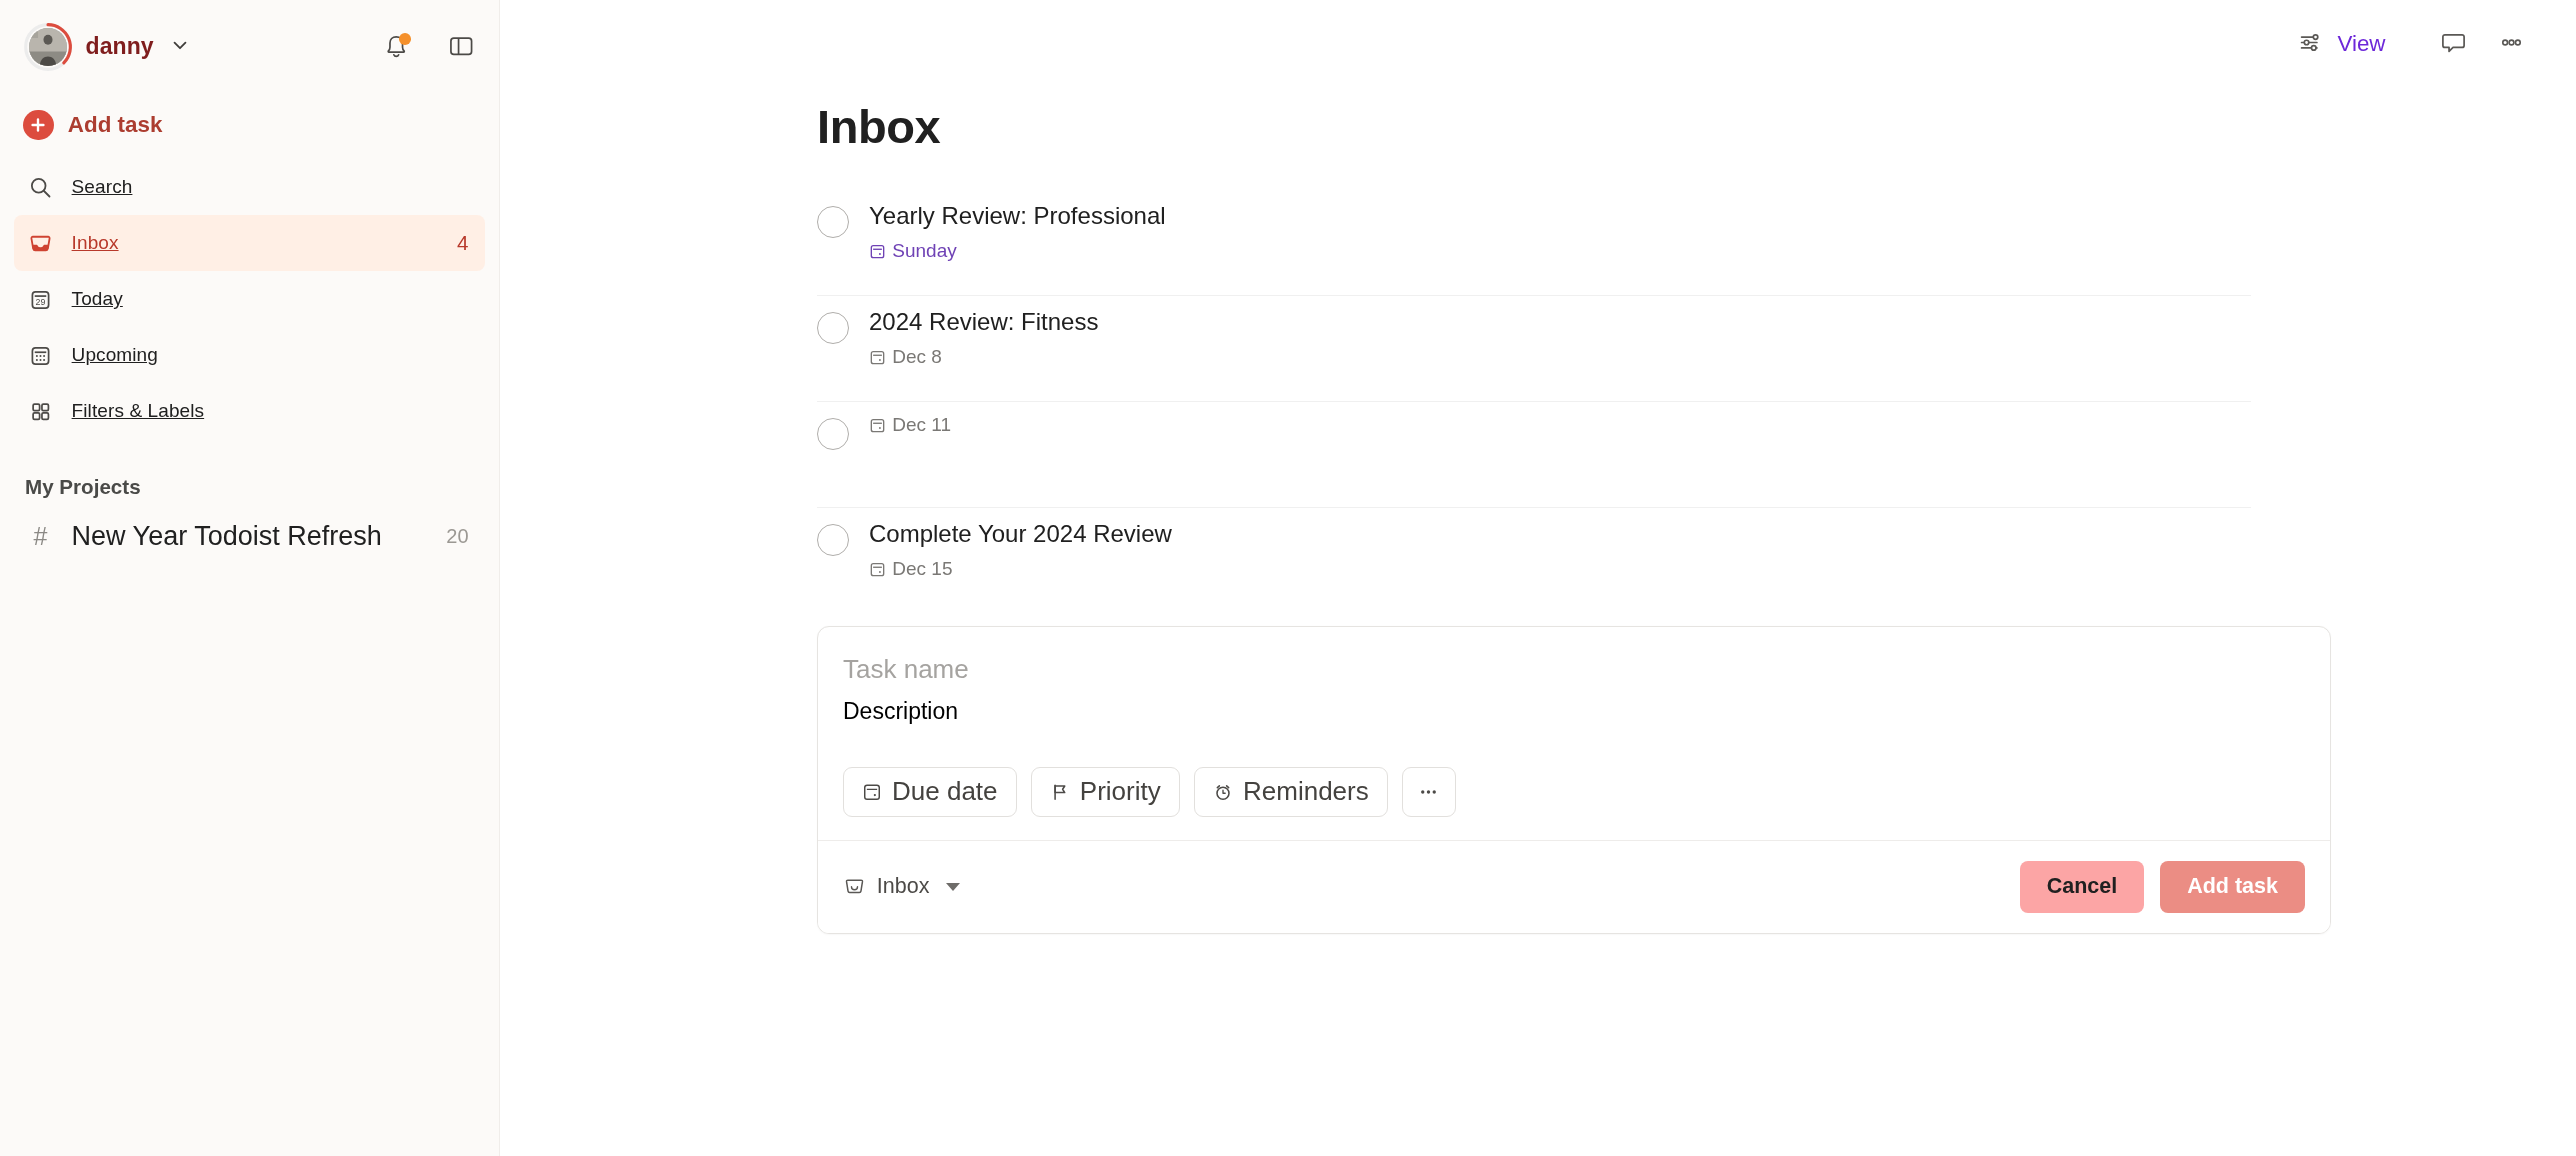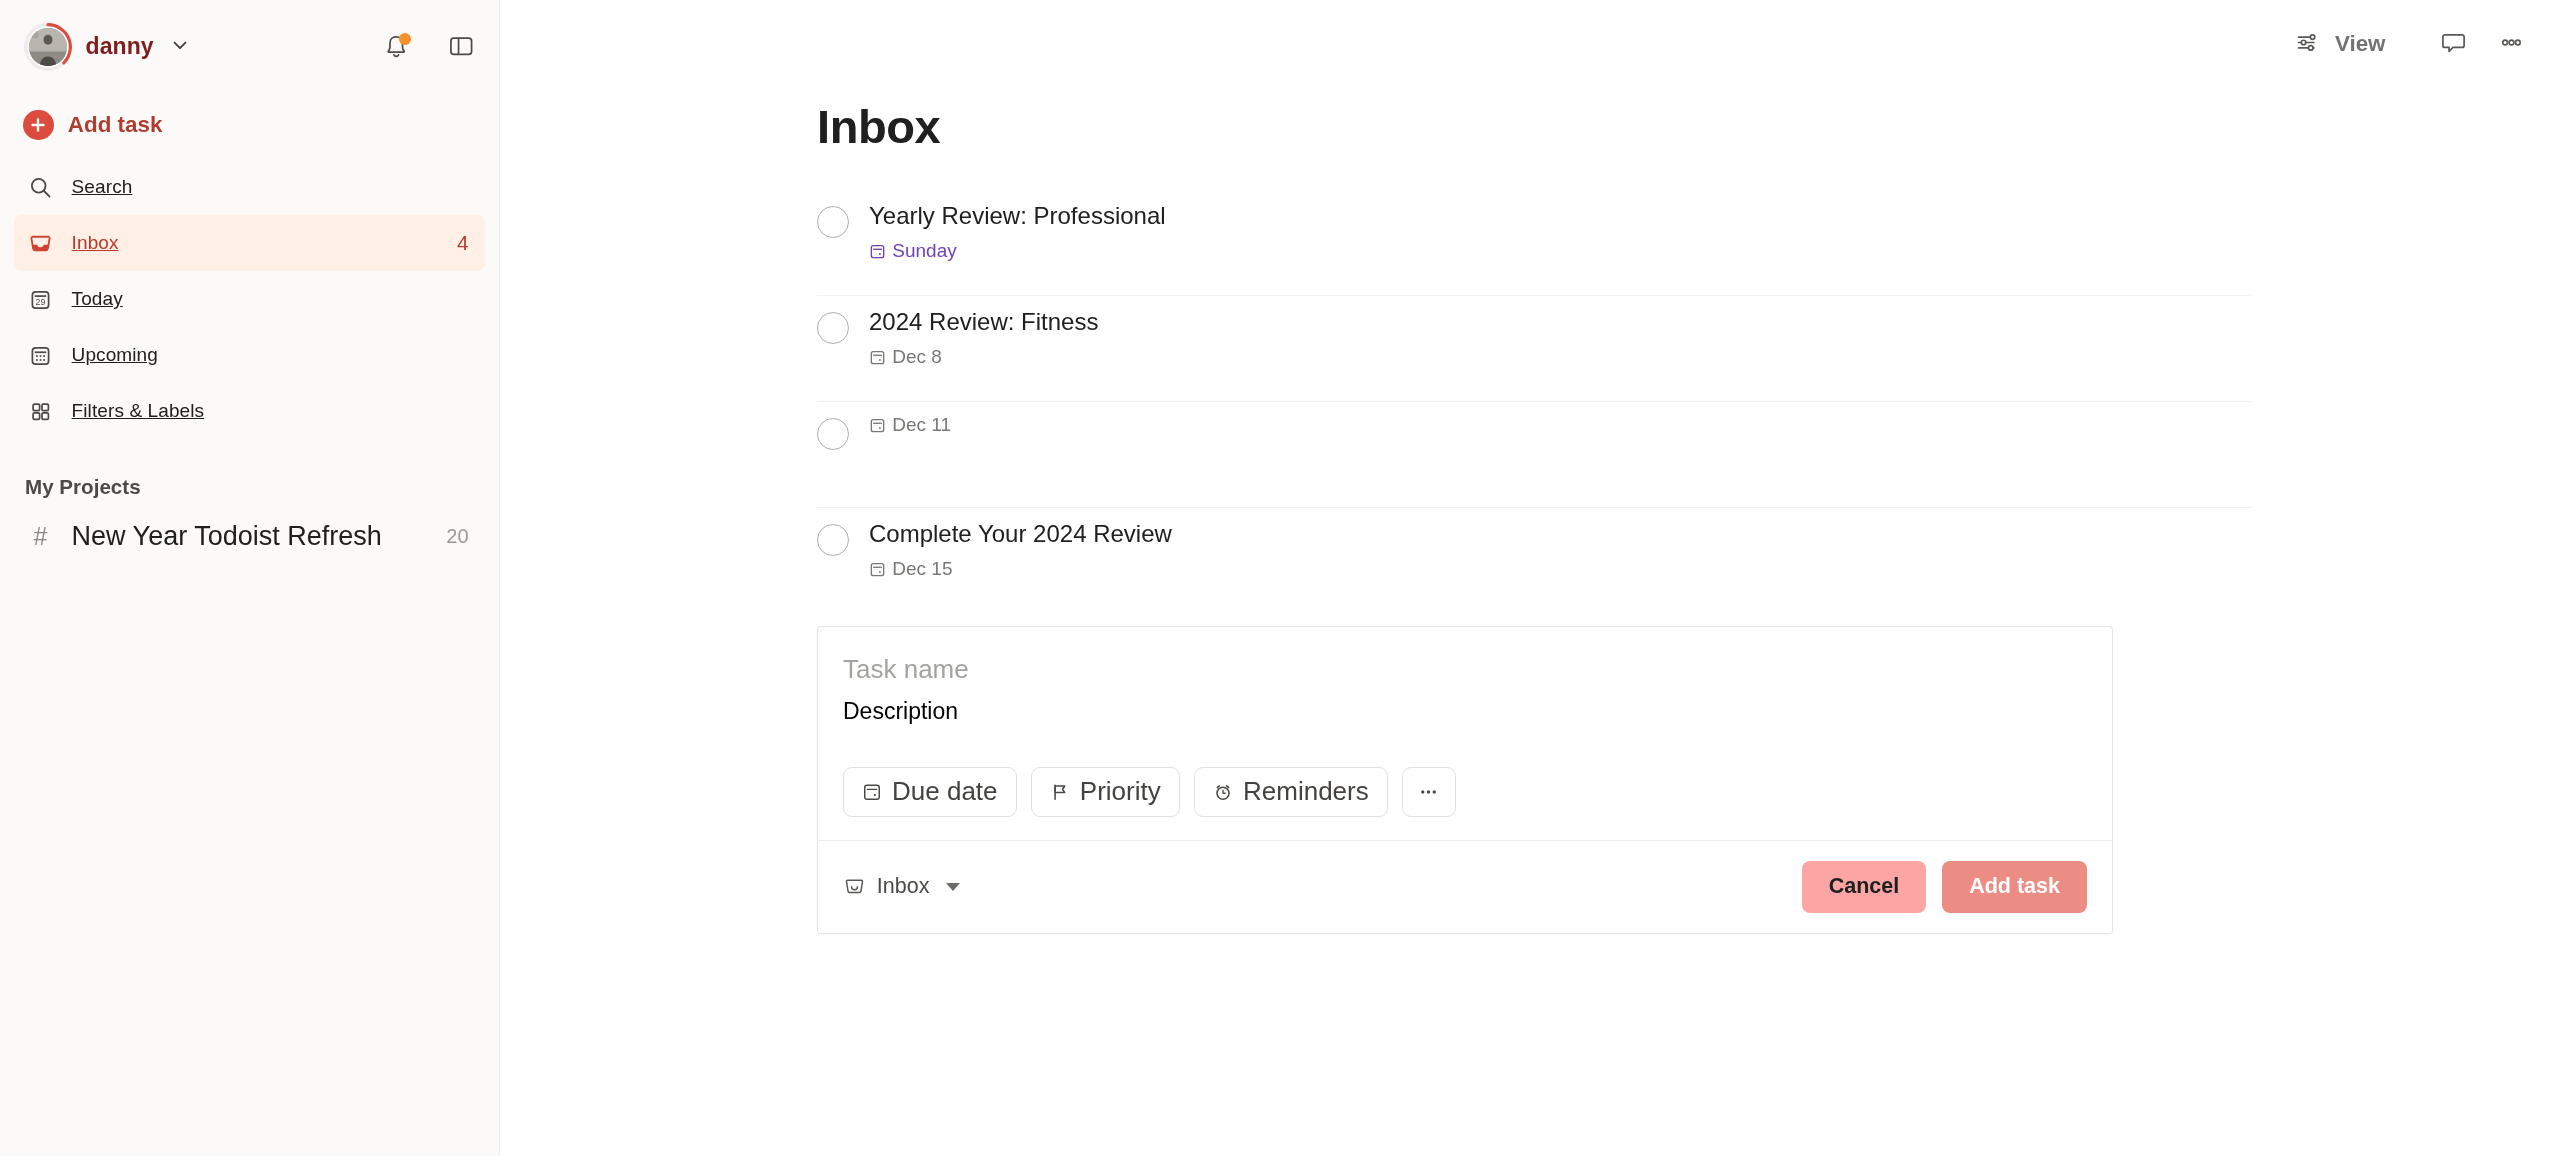--- a/index.html
+++ b/index.html
@@ -81,21 +81,21 @@
   
   .main { flex: 1; position: relative; background: #ffffff; }
   .main-topbar {
     height: 88px; display: flex; align-items: center; justify-content: flex-end;
     padding-right: 36px; gap: 0;
   }
   .view-btn {
     display: flex; align-items: center; gap: 12.5px; cursor: pointer;
     padding: 9px 14.3px; border-radius: 7.2px; margin-right: 25px;
   }
-  .view-label { font-size: 22.4px; color: #737373; font-weight: bold; }
+  .view-label { font-size: 22.4px; color: #6d28d9; }
   .top-icon { padding: 9px 14.3px; cursor: pointer; display: flex; align-items: center; }
 
   .content { padding-left: 317px; padding-right: 36px; }
   .page-title {
     font-size: 47px; font-weight: 700; color: #202020;
     letter-spacing: -0.4px; margin-top: 10.8px; margin-bottom: 36px;
   }
 
   .task-list { width: 1434px; }
   .task-row {
@@ -109,22 +109,22 @@
     background: transparent;
   }
   .task-body { display: flex; flex-direction: column; gap: 9px; padding-top: 1.8px; }
   .task-title { font-size: 24px; color: #202020; line-height: 1.2; }
   .task-date { display: flex; align-items: center; gap: 6.3px; font-size: 19px; }
   .task-date.upcoming { color: #6f42b5; }
   .task-date.past { color: #7a7875; }
 
   
   .composer {
-    width: 1296px; margin-top: 12.5px;
-    border: 0.9px solid #e6e4e1; border-radius: 4px;
+    width: 1514px; margin-top: 12.5px;
+    border: 0.9px solid #e6e4e1; border-radius: 12px;
     background: #ffffff; overflow: hidden;
     box-shadow: 0 0.9px 1.8px rgba(0,0,0,.03);
   }
   .composer-main { padding: 27px 25px 23px 25px; }
   .composer-title { font-size: 26px; color: #a5a3a0; margin-bottom: 12.5px; }
   .composer-desc { font-size: 23px; color: #000000; margin-bottom: 42px; }
   .chip-row { display: flex; align-items: center; gap: 14.3px; }
   .chip {
     display: flex; align-items: center; gap: 10px;
     height: 50px; padding: 0 18px;

